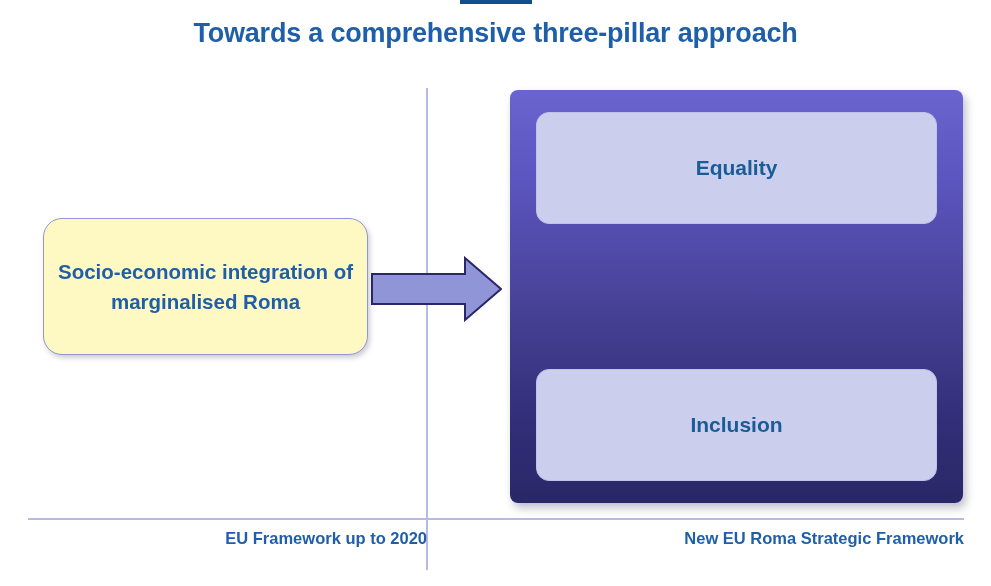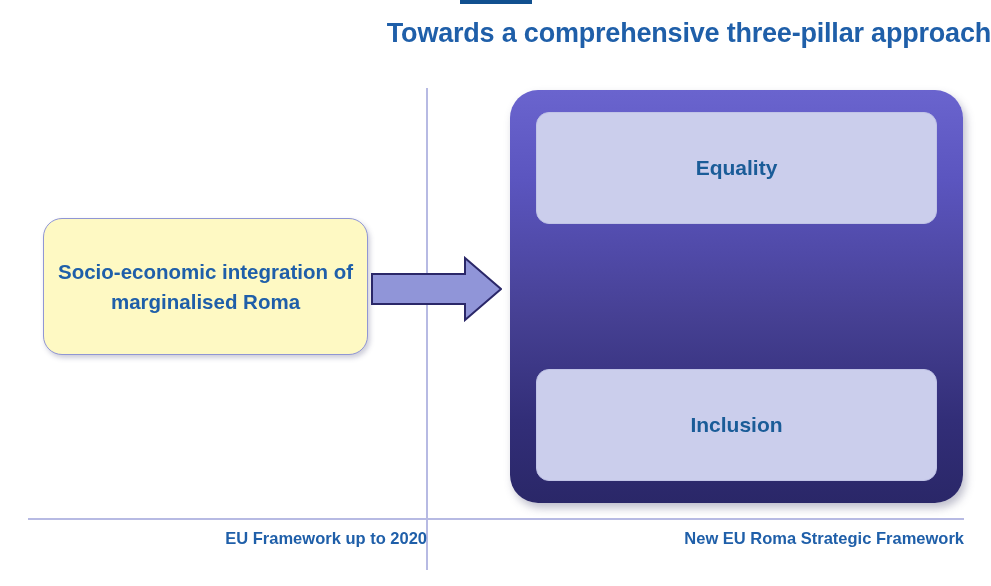--- a/index.html
+++ b/index.html
@@ -25,21 +25,21 @@
     height: 4px;
     background: #11508F;
   }
 
   
   .slide-title {
     position: absolute;
     left: 0;
     top: 18px;
     width: 991px;
-    text-align: right;
+    text-align: center;
     font-size: 27px;
     font-weight: bold;
     color: #1F5FA9;
     letter-spacing: -0.2px;
     white-space: nowrap;
   }
 
   
   .divider-vertical {
     position: absolute;
@@ -108,21 +108,21 @@
   }
 
   
   .framework-container {
     position: absolute;
     left: 510px;
     top: 90px;
     width: 453px;
     height: 413px;
     box-sizing: border-box;
-    border-radius: 28px;
+    border-radius: 8px;
     background: linear-gradient(180deg,
                   #6A64CE 0%,
                   #5B55BF 22%,
                   #464093 55%,
                   #322E78 80%,
                   #2A2768 100%);
     box-shadow: 3px 5px 8px rgba(70, 70, 110, 0.35);
     padding: 22px 26px;
     display: flex;
     flex-direction: column;

